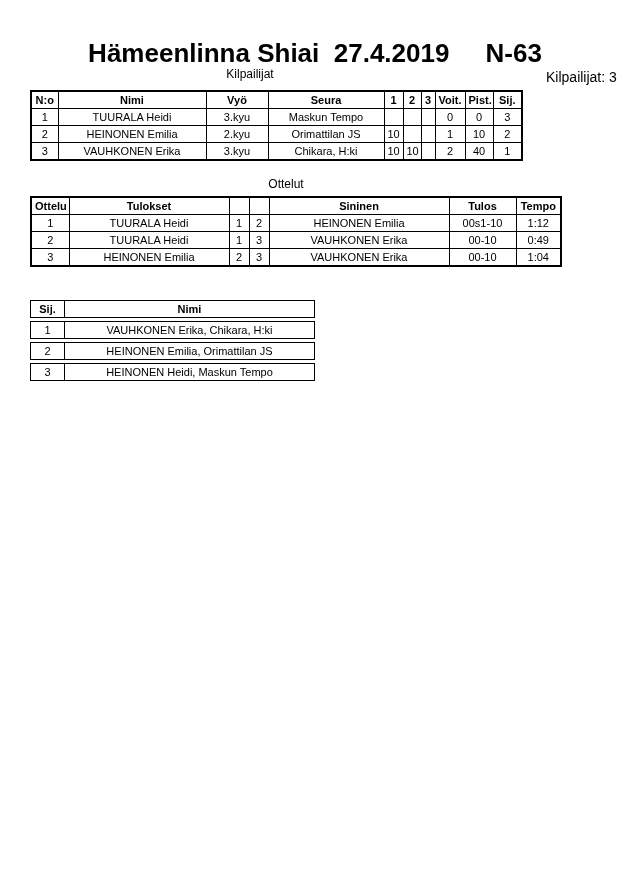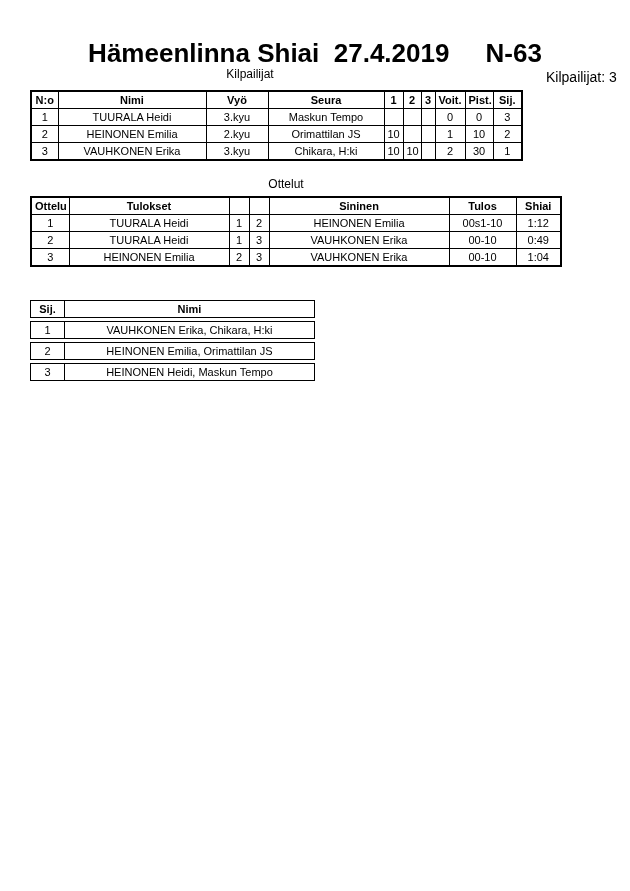--- a/index.html
+++ b/index.html
@@ -146,21 +146,21 @@
     </tr>
     <tr>
       <td class="c">3</td>
       <td class="l">VAUHKONEN Erika</td>
       <td class="l">3.kyu</td>
       <td class="l">Chikara, H:ki</td>
       <td class="c">10</td>
       <td class="c">10</td>
       <td class="c"></td>
       <td class="c">2</td>
-      <td class="c">30</td>
+      <td class="c">40</td>
       <td class="c">1</td>
     </tr>
   </tbody>
     </table>
 
   <div class="section-heading" id="matches-heading">Ottelut</div>
 
   <table class="tbl" id="matches-table">
     <colgroup>
       <col style="width:38px">
@@ -172,21 +172,21 @@
         <col style="width:45px">
     </colgroup>
     <tbody>
         <tr>
       <th>Ottelu</th>
       <th>Tulokset</th>
       <th></th>
       <th></th>
       <th>Sininen</th>
       <th>Tulos</th>
-      <th>Shiai</th>
+      <th>Tempo</th>
     </tr>
     <tr>
       <td class="c">1</td>
       <td class="l">TUURALA Heidi</td>
       <td class="c">1</td>
       <td class="c">2</td>
       <td class="l">HEINONEN Emilia</td>
       <td class="c">00s1-10</td>
       <td class="c">1:12</td>
     </tr>

